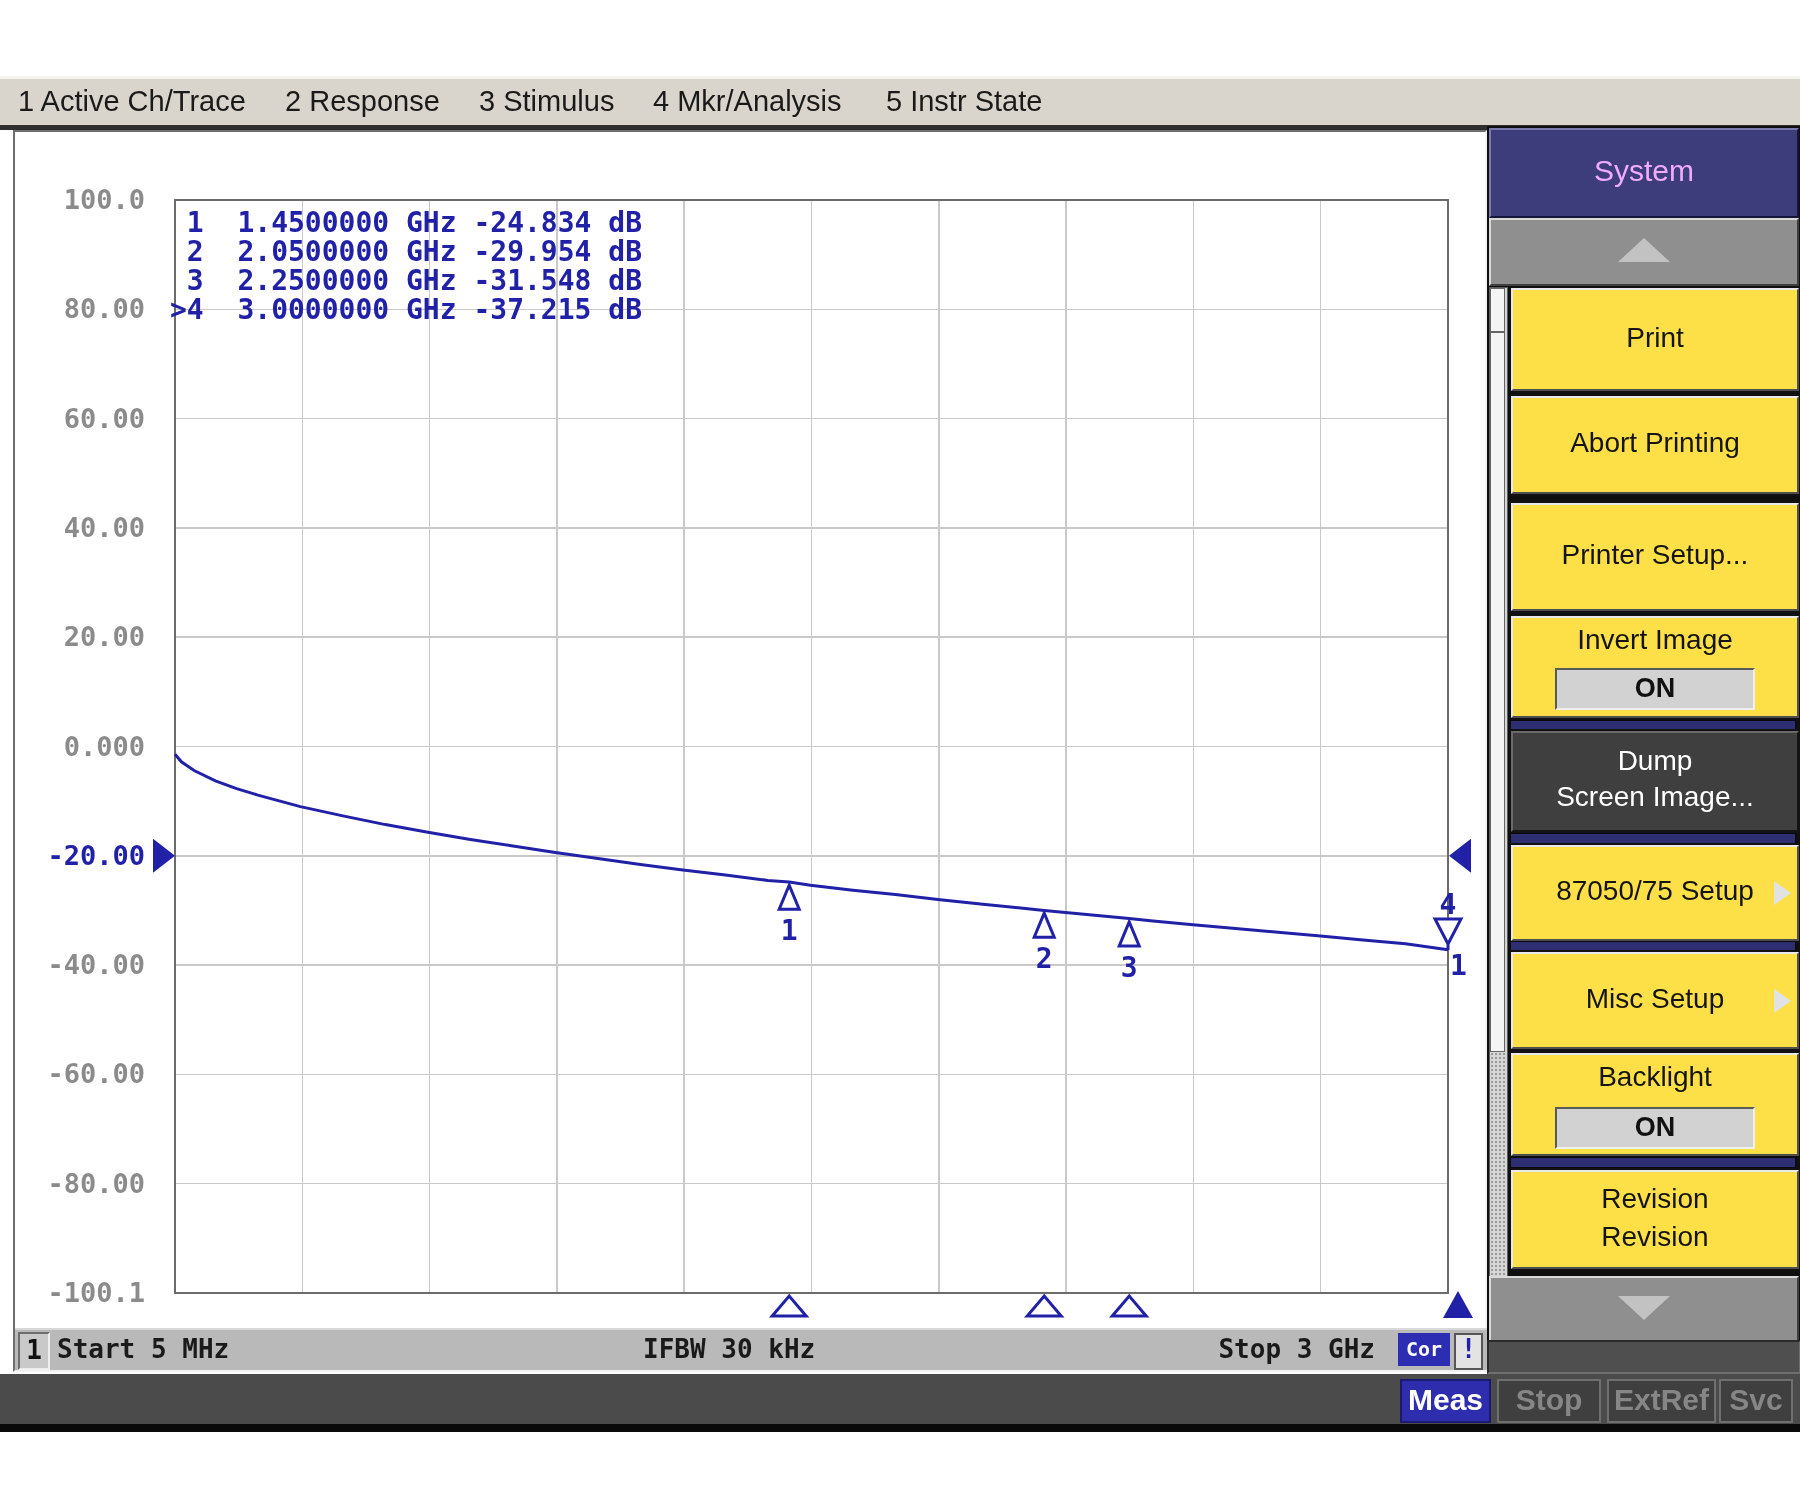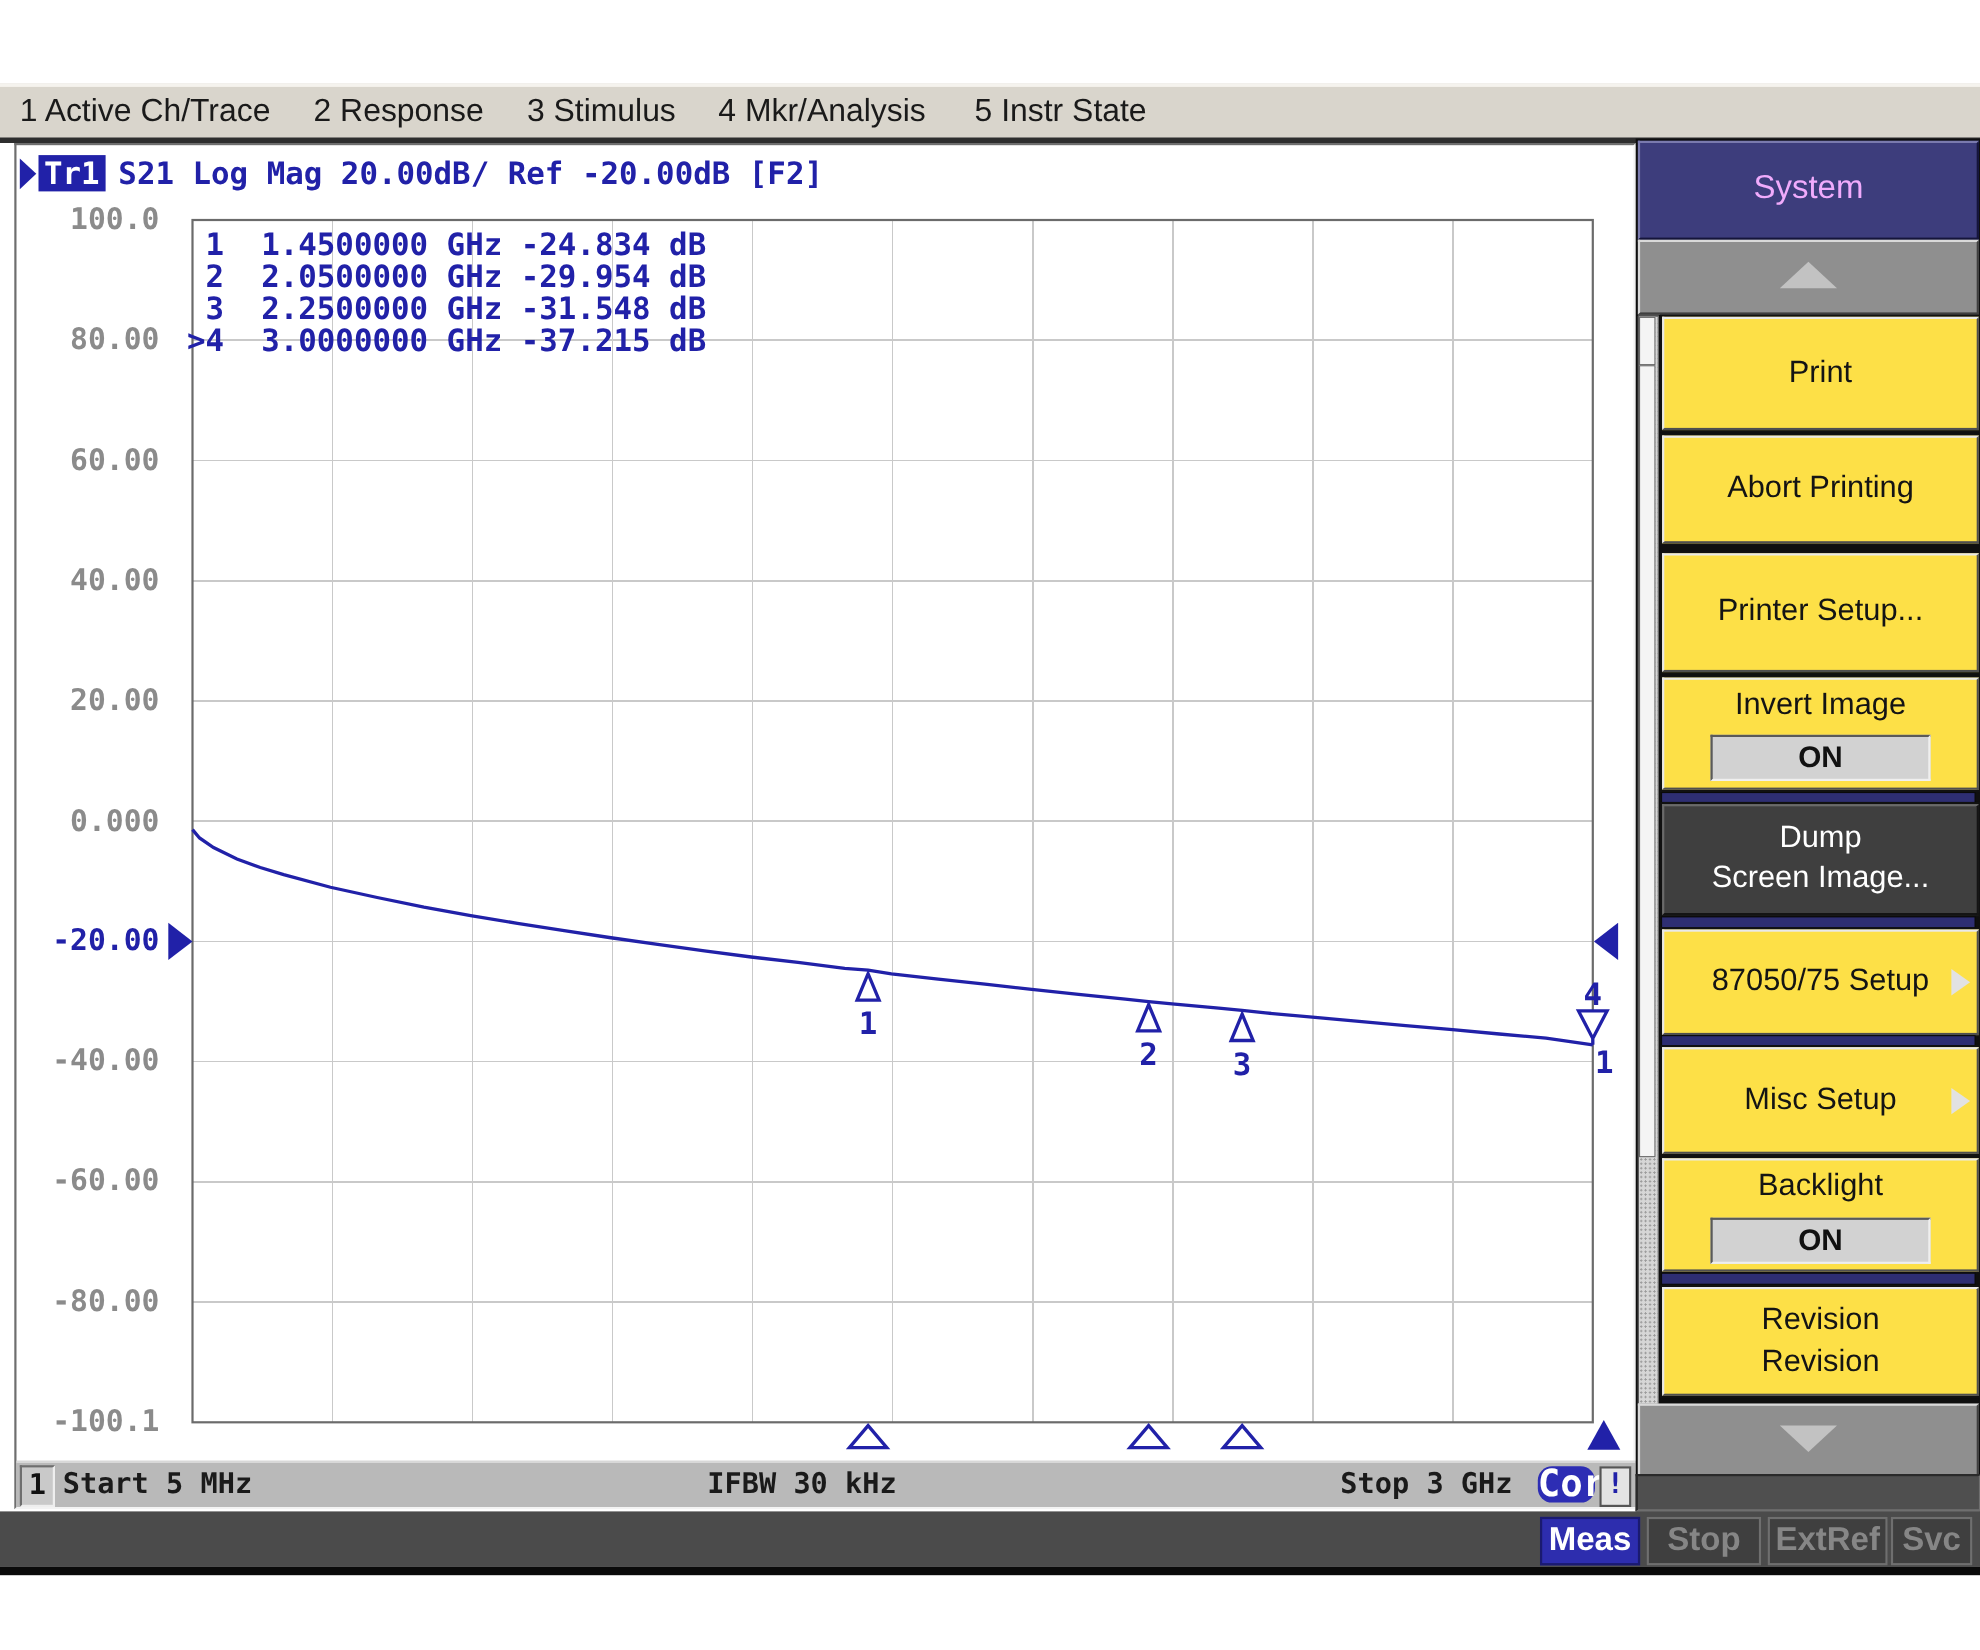--- a/index.html
+++ b/index.html
@@ -38,21 +38,21 @@
   
   #statusbar{position:absolute;left:15px;top:1328px;width:1472px;height:40px;background:#b9b9b9;
              border-top:2px solid #d8d8d8;z-index:3;}
   #ch-box{position:absolute;left:3px;top:2px;width:28px;height:34px;background:#c9c9c9;
           border:2px solid;border-color:#6e6e6e #eeeeee #eeeeee #6e6e6e;text-align:center;
           line-height:32px;font-size:26px;font-weight:700;color:#111;}
   #start-lab{position:absolute;left:42px;top:4px;font-size:26px;font-weight:700;color:#1a1a1a;white-space:pre;text-align:right;}
   #ifbw-lab{position:absolute;left:628px;top:4px;font-size:26px;font-weight:700;color:#1a1a1a;white-space:pre;}
   #stop-lab{position:absolute;left:1100px;width:260px;top:4px;text-align:right;font-size:26px;font-weight:700;color:#1a1a1a;white-space:pre;}
   #cor-box{position:absolute;left:1383px;top:3px;width:52px;height:33px;background:#2d2db4;color:#ffffff;
-           text-align:center;line-height:33px;font-size:34px;font-weight:700;border-radius:13px;}
+           text-align:center;line-height:33px;font-size:20px;font-weight:700;}
   #warn-box{position:absolute;left:1439px;top:3px;width:25px;height:33px;background:#e3e3e3;
             border:2px solid #555555;color:#2121a8;text-align:center;line-height:29px;font-size:26px;font-weight:700;}
 
   
   #sidebar{position:absolute;left:1487px;top:126px;width:313px;height:1248px;background:#0f0f0f;z-index:4;}
   .skey{position:absolute;left:24px;width:284px;background:#fde047;
         border:2px solid;border-color:#e9e9e9 #4f4f4f #4f4f4f #e9e9e9;box-shadow:0 0 0 2px #111;
         color:#141414;font-size:28px;text-align:center;}
   .skey .cap{display:block;}
   #btn-system{position:absolute;left:2px;top:2px;width:306px;height:86px;background:#3d3d7c;
@@ -135,23 +135,20 @@
   <div id="menubar">
     <span class="menu-item" style="left:18px">1 Active Ch/Trace</span>
     <span class="menu-item" style="left:285px">2 Response</span>
     <span class="menu-item" style="left:479px">3 Stimulus</span>
     <span class="menu-item" style="left:653px">4 Mkr/Analysis</span>
     <span class="menu-item" style="left:886px">5 Instr State</span>
   </div>
 
   <div id="display"></div>
 
-  <div id="trace-title">
-    <span id="tr-arrow"></span><span id="tr-badge" class="mono">Tr1</span><span id="tr-descr" class="mono">S21 Log Mag 20.00dB/ Ref -20.00dB [F2]</span>
-  </div>
 
   <div id="ylabels">
       <div class="ylab mono" style="top: 184px;">100.0</div>
       <div class="ylab mono" style="top: 293.3px;">80.00</div>
       <div class="ylab mono" style="top: 402.6px;">60.00</div>
       <div class="ylab mono" style="top: 511.9px;">40.00</div>
       <div class="ylab mono" style="top: 621.2px;">20.00</div>
       <div class="ylab mono" style="top: 730.5px;">0.000</div>
       <div class="ylab mono ref" style="top: 839.8px;">-20.00</div>
       <div class="ylab mono" style="top: 949.1px;">-40.00</div>

